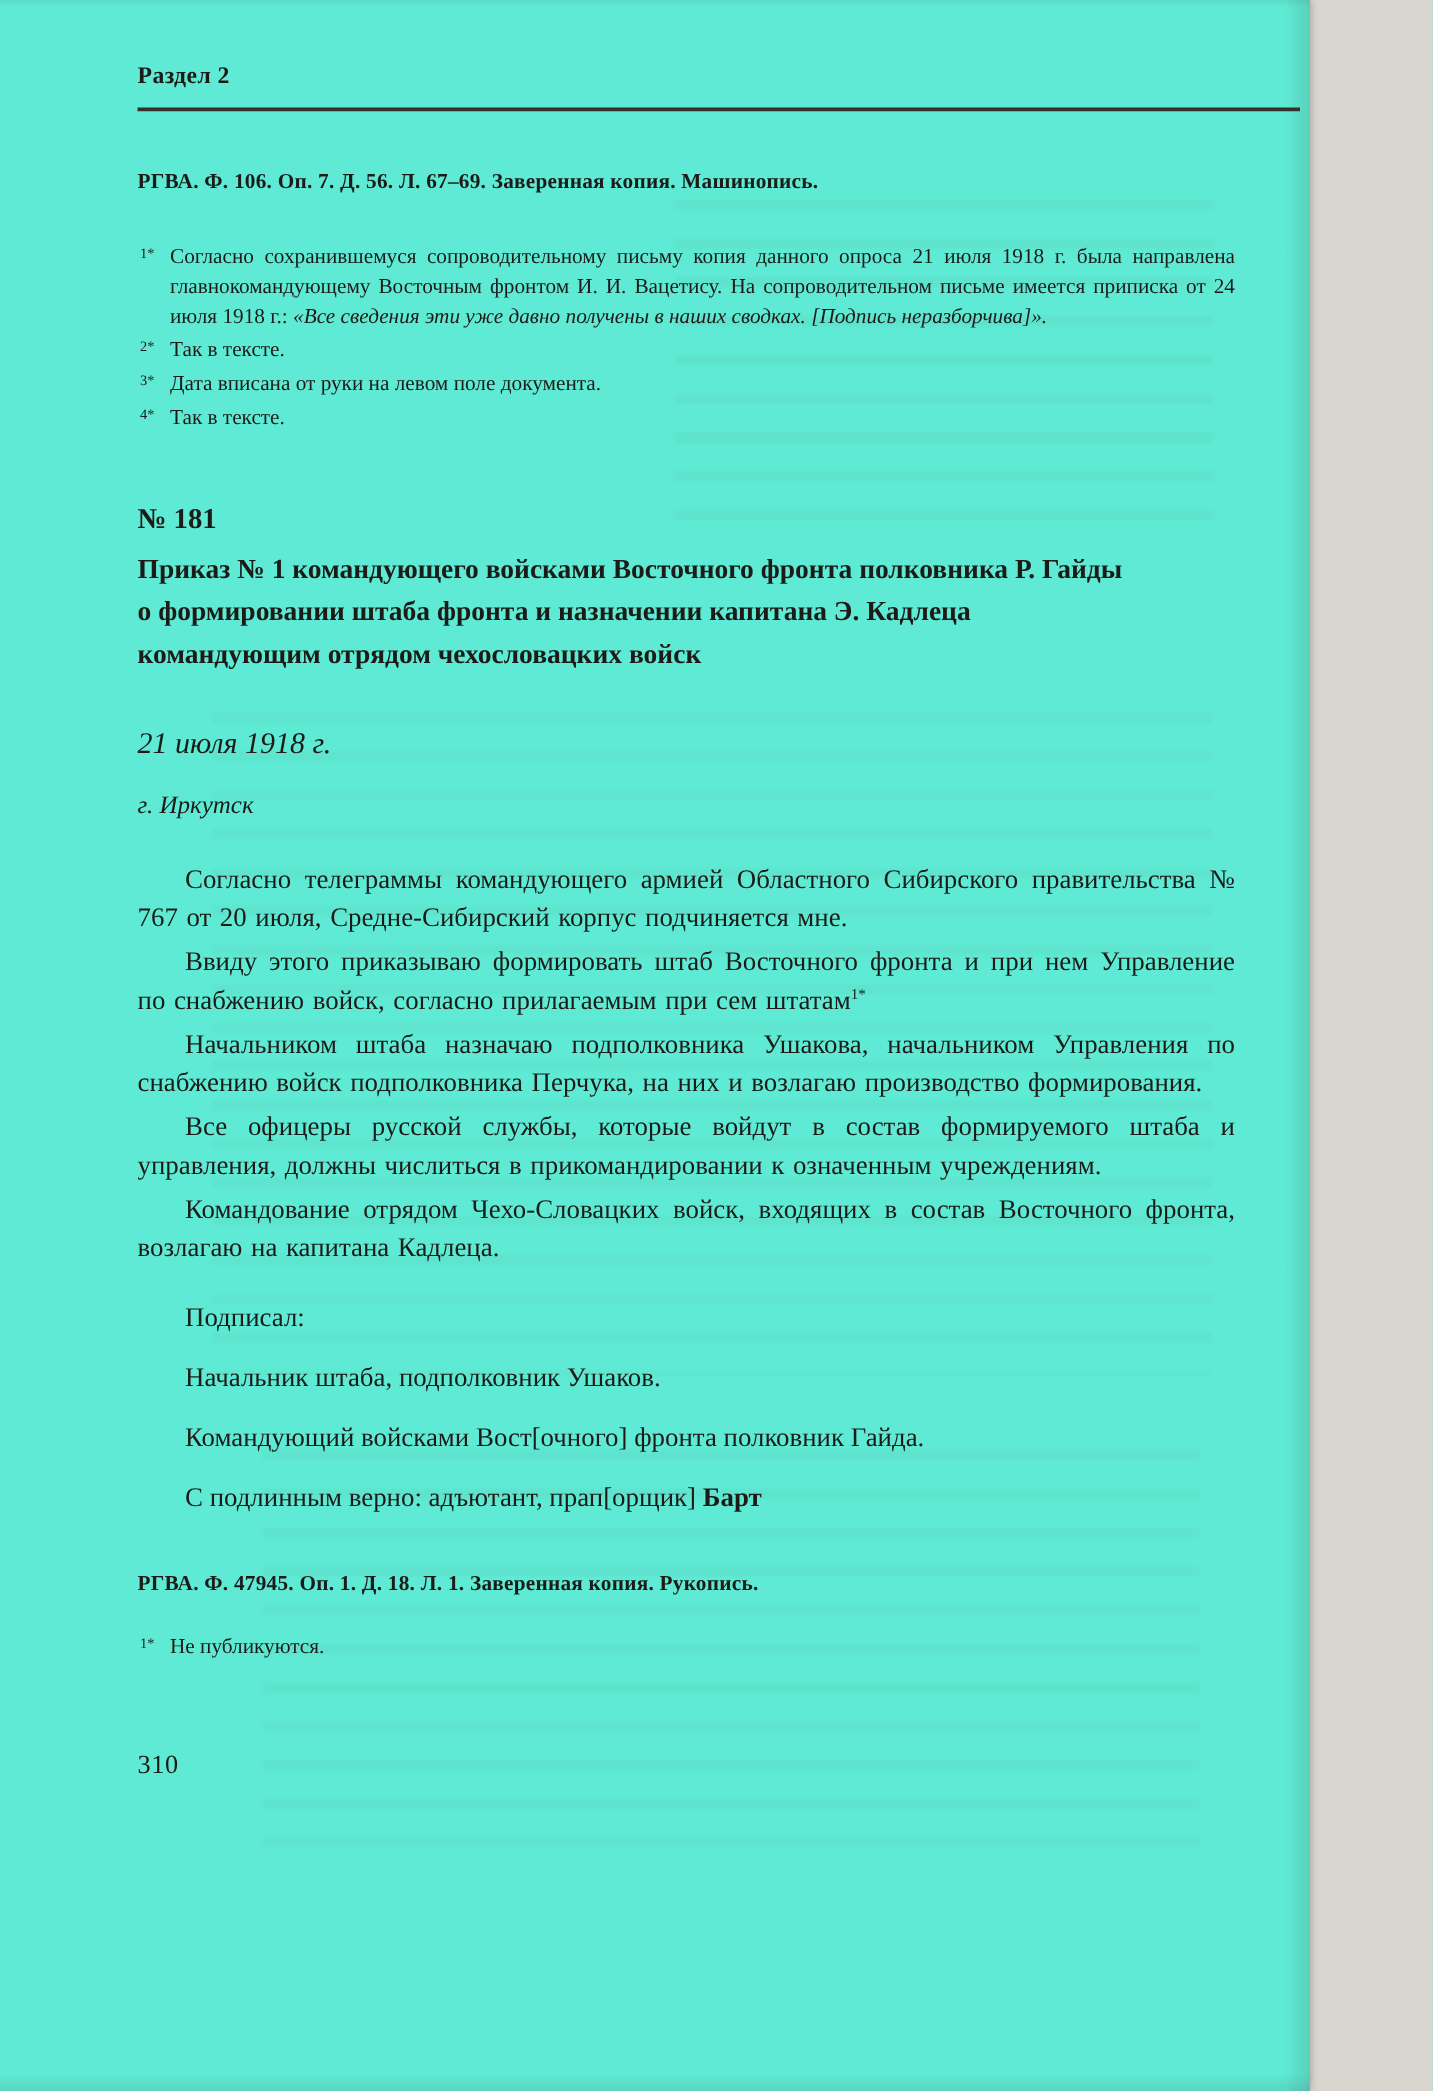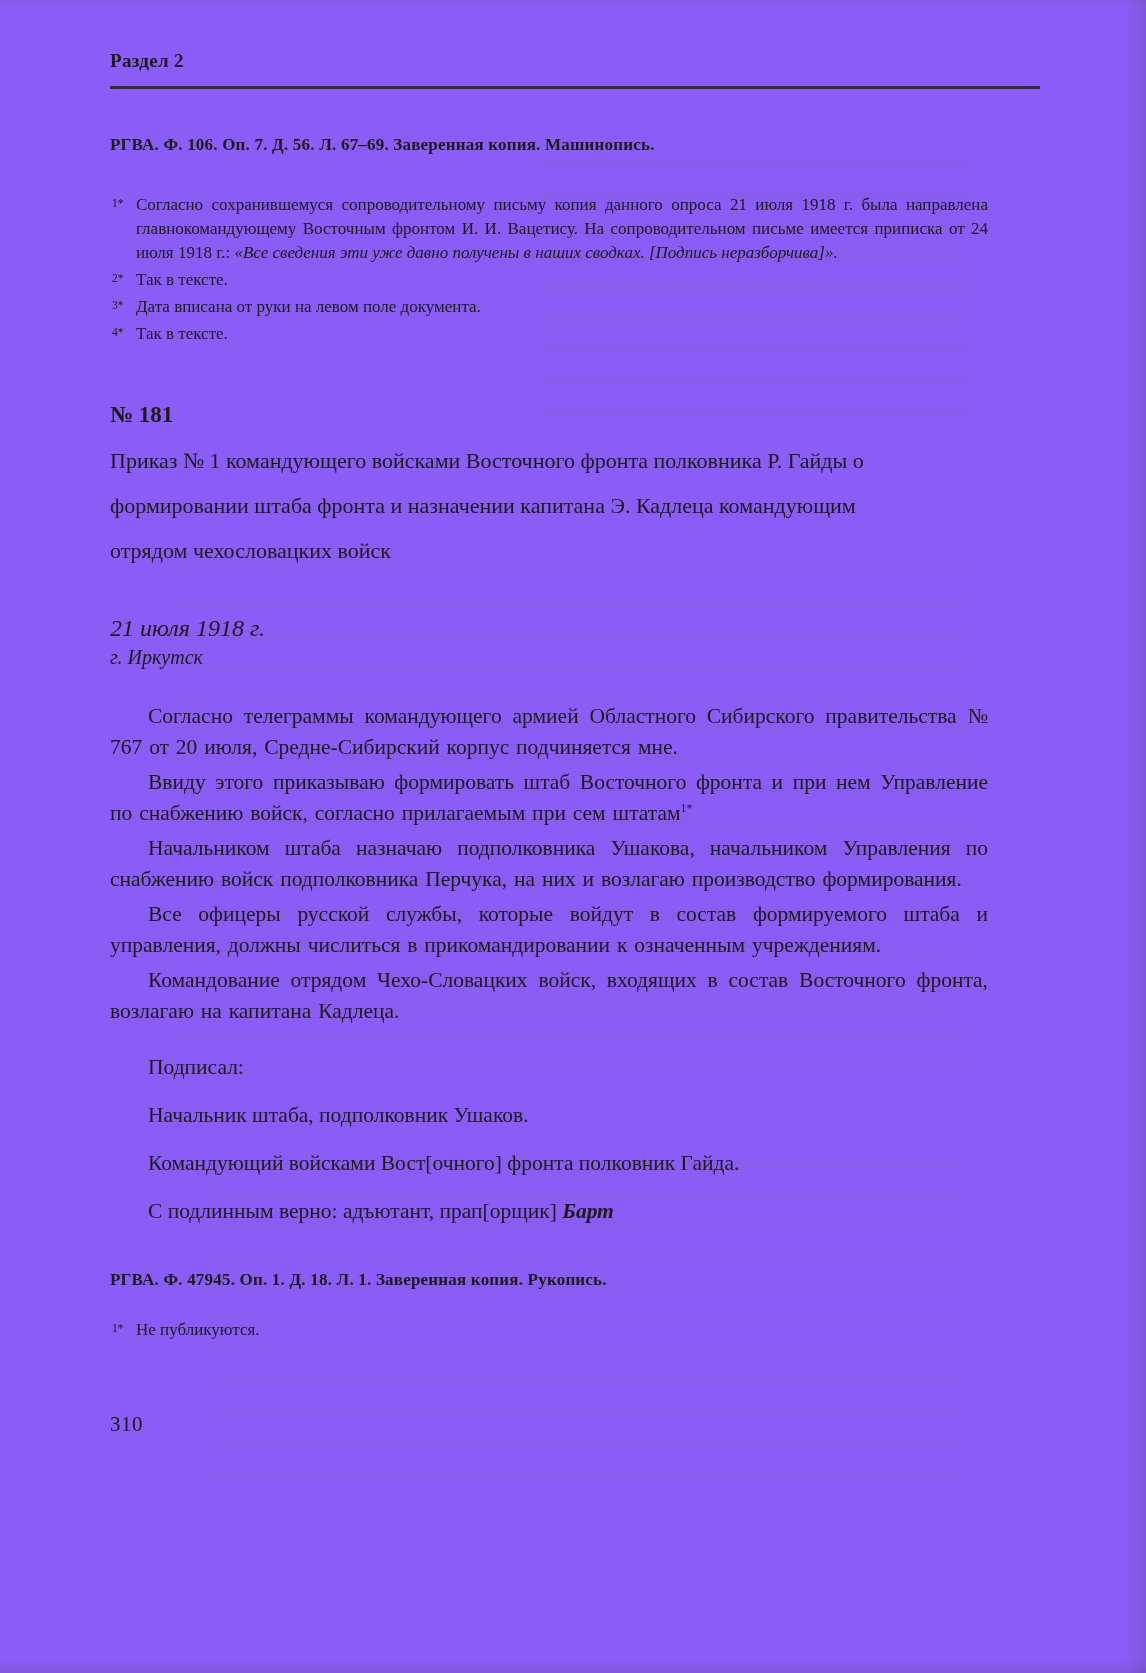--- a/index.html
+++ b/index.html
@@ -2,23 +2,23 @@
 <html lang="ru"><head>
 <meta charset="utf-8">
 <title>Раздел 2 — № 181</title>
 <style>
   * { margin: 0; padding: 0; box-sizing: border-box; }
   html, body { background: #d9d6cf; }
   body { font-family: "Liberation Serif", "DejaVu Serif", serif; color: #1c1b18; }
 
   .page {
     position: relative;
-    width: 1146px;
+    width: 1048px;
     height: 1673px;
-    background: #8b5cf6;
+    background: #5eead4;
     overflow: hidden;
     box-shadow: 0 0 6px rgba(0,0,0,0.3);
   }
 
   
   .edge-right {
     position: absolute; top: 0; right: 0; width: 20px; height: 100%;
     background: linear-gradient(to right, rgba(0,0,0,0), rgba(60,55,45,0.14));
   }
   .edge-bottom {
@@ -89,31 +89,31 @@
   .fn-italic { font-style: italic; }
 
   .doc-number {
     margin-top: 56px;
     font-size: 23px;
     font-weight: bold;
   }
   .doc-title {
     margin-top: 10px;
     font-size: 22px;
-    font-weight: normal;
-    line-height: 45px;
+    font-weight: bold;
+    line-height: 34px;
     max-width: 790px;
   }
   .doc-date {
     margin-top: 42px;
     font-size: 24px;
     font-style: italic;
   }
   .doc-place {
-    margin-top: 4px;
+    margin-top: 24px;
     font-size: 20px;
     font-style: italic;
   }
 
   .doc-body { margin-top: 32px; }
   .body-par {
     font-size: 21.5px;
     line-height: 31px;
     text-align: justify;
     text-indent: 38px;
@@ -134,21 +134,21 @@
   .sig-line {
     margin-top: 23px;
     font-size: 21.5px;
     text-indent: 38px;
   }
   .cert-line {
     margin-top: 23px;
     font-size: 21.5px;
     text-indent: 38px;
   }
-  .cert-name { font-style: italic; font-weight: bold; }
+  .cert-name { font-weight: bold; }
 
   .footnotes-bottom { margin-top: 28px; }
 
   .page-number {
     margin-top: 70px;
     font-size: 21px;
     letter-spacing: 0.5px;
   }
 </style>
 </head>

